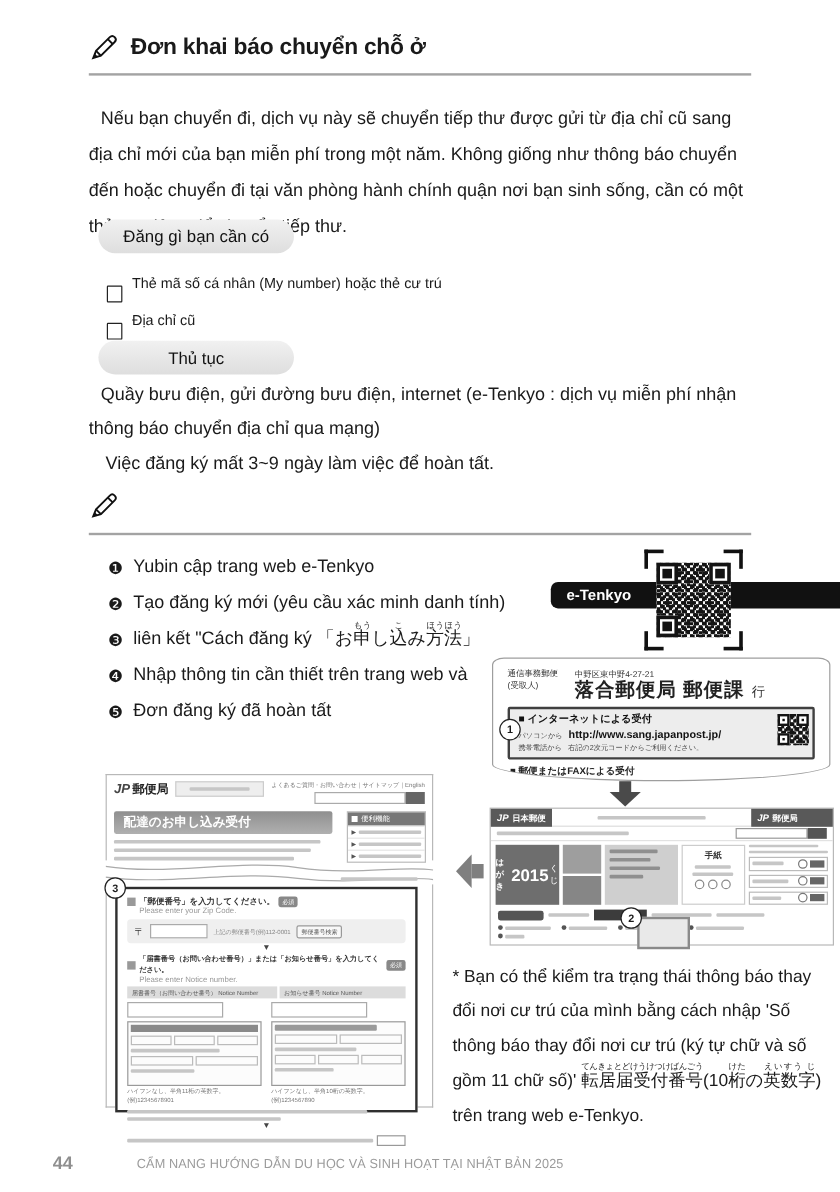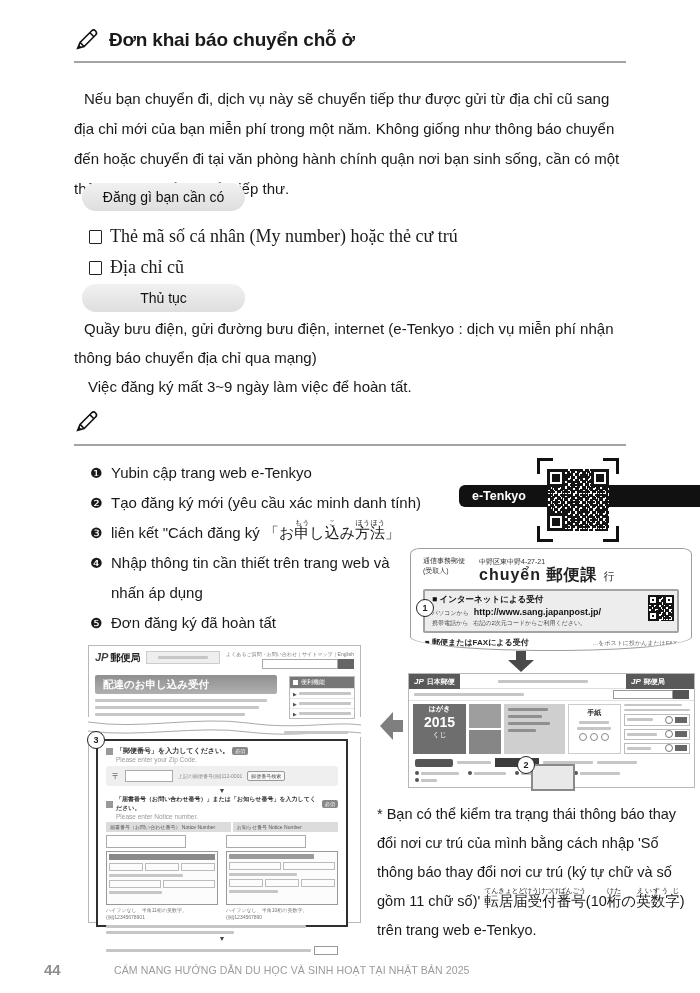--- a/index.html
+++ b/index.html
@@ -12,21 +12,21 @@
   .h-title{font-size:19px;font-weight:bold;letter-spacing:-0.2px;}
   .rule{height:2px;background:#a3a3a3;}
 
   .para{font-size:15px;line-height:30px;text-align:left;}
   .indent{text-indent:10px;}
 
   .pill{width:163px;height:28px;border-radius:14px;
         background:linear-gradient(180deg,#f1f1f1 0%,#dedede 100%);
         display:flex;align-items:center;justify-content:center;
         font-size:14px;color:#111;}
-  .chk-row{font-size:18px;line-height:31px;display:flex;align-items:center;gap:8px;font-family:Liberation Serif, serif;}
+  .chk-row{font-size:12px;line-height:31px;display:flex;align-items:flex-end;gap:8px;}
   .chk-box{display:inline-block;width:11px;height:12px;border:1.6px solid #222;border-radius:1px;flex:0 0 auto;}
 
   
   .step{position:relative;padding-left:21px;font-size:15px;line-height:30px;}
   .step .num{position:absolute;left:0;top:0;font-size:14px;}
   ruby rt{font-size:7px;color:#222;letter-spacing:-0.5px;}
 
   
   .etk{background:#111;color:#fff;font-size:12.5px;font-weight:bold;
        padding:4px 13px;border-radius:6px;position:relative;}
@@ -63,42 +63,42 @@
          font-size:9px;font-weight:bold;display:flex;align-items:center;justify-content:center;z-index:5;}
 
   
   .postcard{border:1px solid #9e9e9e;background:#fff;
             border-radius:10px 10px 50% 50% / 6px 6px 14px 14px;
             padding:7px 12px 4px 12px;box-sizing:border-box;overflow:hidden;}
   .pc-row1{display:flex;gap:14px;font-size:7px;color:#333;}
   .pc-to{display:flex;align-items:baseline;gap:6px;margin-top:-2px;}
   .pc-to .big{font-size:16px;font-weight:bold;letter-spacing:1px;color:#222;}
   .pc-to .suf{font-size:11px;color:#333;}
-  .pc-netbox{position:relative;margin-top:3px;border:2px solid #a3a3a3;background:#ededed;
+  .pc-netbox{position:relative;margin-top:3px;border:2px solid #404040;background:#ededed;
              padding:3px 32px 3px 7px;border-radius:2px;}
   .pc-netbox .hd{font-size:8.5px;font-weight:bold;color:#111;}
   .pc-line{display:flex;align-items:baseline;gap:5px;margin-top:1px;}
   .pc-sm{font-size:6px;color:#444;}
   .pc-url{font-size:9px;font-weight:bold;color:#111;}
-  .pc-mail{display:flex;justify-content:space-between;align-items:baseline;margin-top:4px;padding:0 2px;}
+  .pc-mail{display:flex;justify-content:space-between;align-items:baseline;margin-top:4px;padding:0 2px;flex-direction:column;}
   .pc-mail .hd2{font-size:8px;font-weight:bold;color:#222;}
   .pc-mail .tail{font-size:6px;color:#666;}
 
   
   .hp{box-sizing:border-box;}
   .hp-header{display:flex;height:15px;}
   .hp-logo{background:#595959;color:#fff;font-size:7px;font-weight:bold;display:flex;align-items:center;gap:3px;padding:0 5px;}
   .hp-mark{font-style:italic;font-size:8px;}
   .hp-mid{flex:1;display:flex;align-items:center;justify-content:center;border-bottom:1px solid #ddd;}
   .hp-sub{height:11px;display:flex;align-items:center;gap:4px;padding:0 5px;border-bottom:1px solid #e2e2e2;}
   .hp-search{margin-left:auto;display:flex;}
   .hp-search .in{width:58px;height:7px;border:1px solid #999;background:#fff;}
   .hp-search .bt{width:16px;height:9px;background:#555;}
   .hp-content{display:flex;gap:3px;padding:3px 4px;height:56px;box-sizing:border-box;}
-  .tile1{width:54px;background:#6e6e6e;color:#fff;display:flex;flex-direction:column;align-items:center;justify-content:flex-start;gap:1px;}
+  .tile1{width:54px;background:#6e6e6e;color:#fff;display:flex;align-items:center;justify-content:flex-start;gap:1px;}
   .tile1 .w{font-size:7px;font-weight:bold;}
   .tile1 .y{font-size:14px;font-weight:bold;line-height:14px;}
   .tile1 .s{font-size:7px;}
   .tilecol{width:32px;display:flex;flex-direction:column;gap:2px;}
   .tilecol div{flex:1;}
   .tile3{width:54px;background:#cfcfcf;padding:4px;display:flex;flex-direction:column;gap:4px;}
   .tile3 .tb{background:#8f8f8f;}
   .tile4{width:46px;border:1px solid #ccc;padding:3px;display:flex;flex-direction:column;align-items:center;gap:3px;}
   .tile4 .w{font-size:7px;font-weight:bold;color:#333;}
   .dotrow{display:flex;gap:3px;}
@@ -230,21 +230,20 @@
       <span class="num">❷</span>
       <span>Tạo đăng ký mới (yêu cầu xác minh danh tính)</span>
     </div>
     <div class="step">
       <span class="num">❸</span>
       <div><span>liên kết "Cách đăng ký </span><span>「お<ruby>申<rt>もう</rt></ruby>し<ruby>込<rt>こ</rt></ruby>み<ruby>方法<rt>ほうほう</rt></ruby>」</span></div>
     </div>
     <div class="step">
       <span class="num">❹</span>
       <span>Nhập thông tin cần thiết trên trang web và</span>
-      <div>nhấn áp dụng</div>
     </div>
     <div class="step">
       <span class="num">❺</span>
       <span>Đơn đăng ký đã hoàn tất</span>
     </div>
   </div>
 
   <div class="abs etk" style="left:459px;top:485px;">e-Tenkyo</div>
   <div class="abs frame" style="left:537px;top:458px;width:82px;height:84px;">
     <span class="c c1"></span>
@@ -260,21 +259,21 @@
 
   <div class="abs postcard" style="left:410px;top:548px;width:282px;height:103px;">
     <div class="pc-row1">
       <span>
         <span>通信事務郵便</span><br>
         <span>(受取人)</span>
       </span>
       <span style="margin-top:1px;">
         <span>中野区東中野4-27-21</span>
         <span class="pc-to">
-          <span class="big">chuyển 郵便課</span>
+          <span class="big">落合郵便局 郵便課</span>
           <span class="suf">行</span>
         </span>
       </span>
     </div>
     <div class="pc-netbox">
       <div class="hd">■ インターネットによる受付</div>
       <div class="pc-line">
         <span class="pc-sm">パソコンから</span>
         <span class="pc-url">http://www.sang.japanpost.jp/</span>
       </div>

